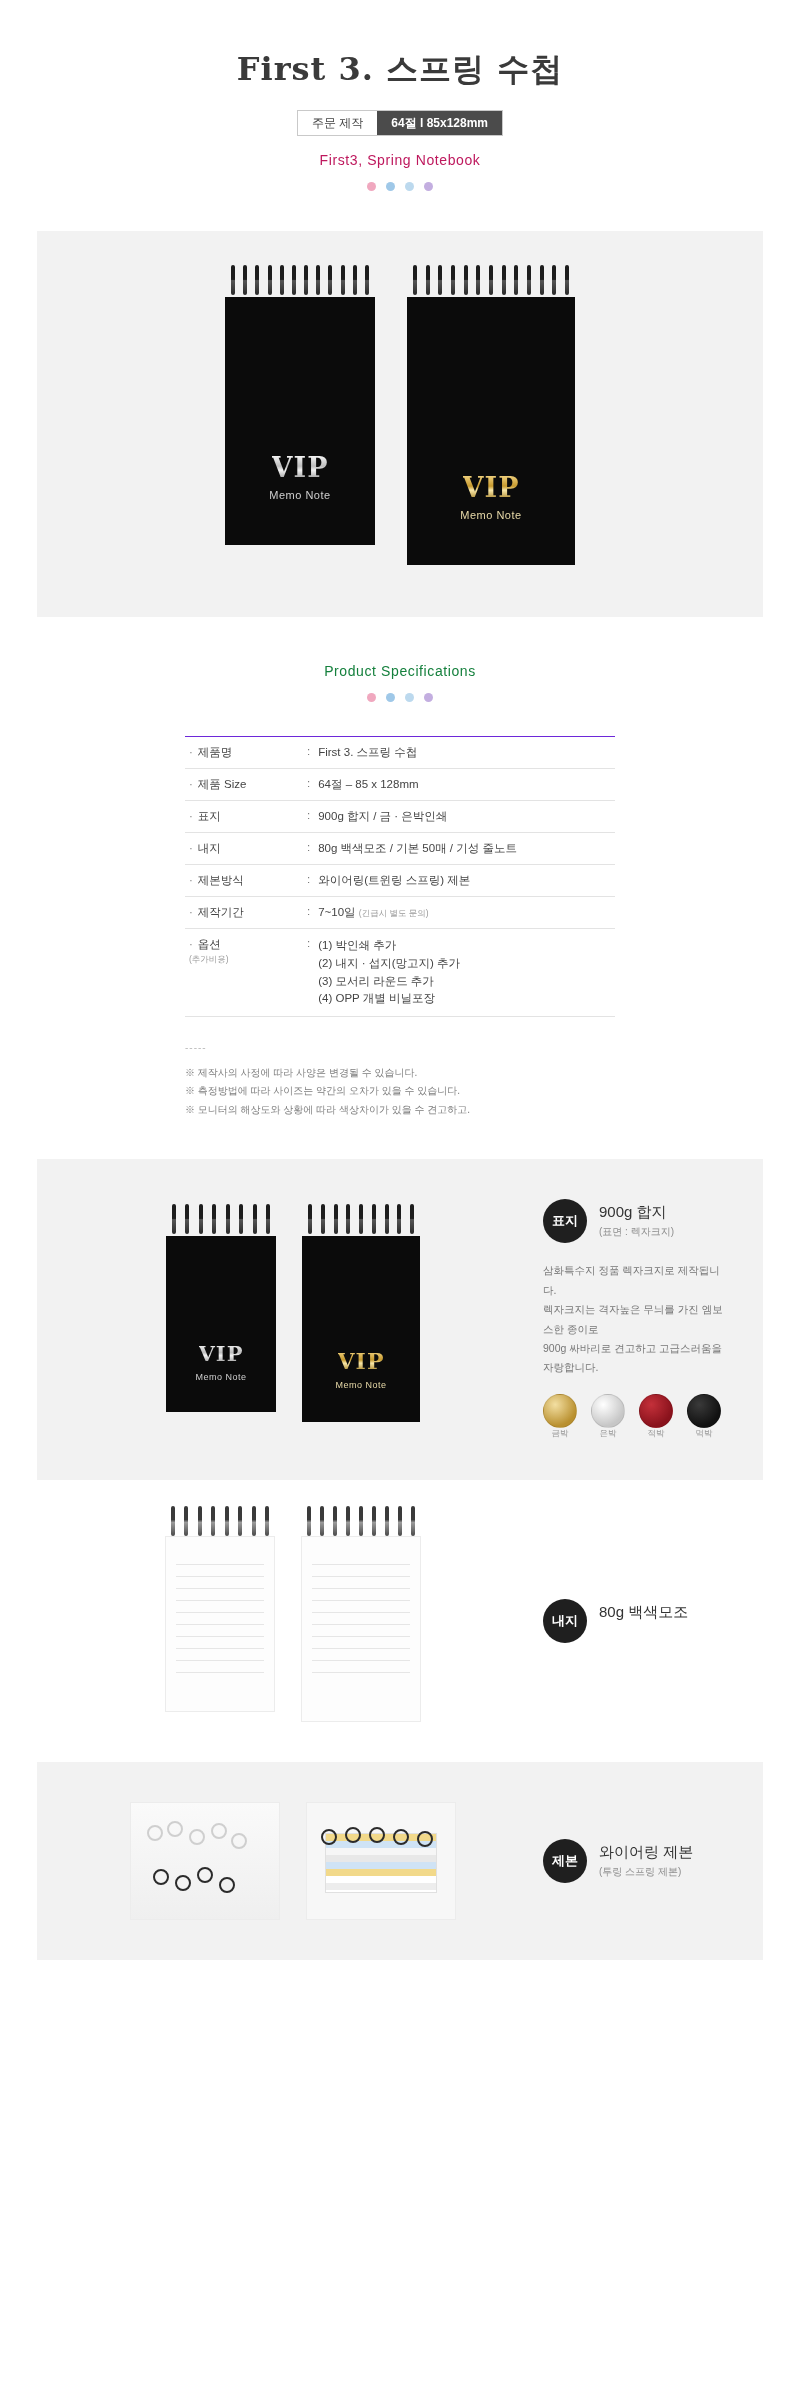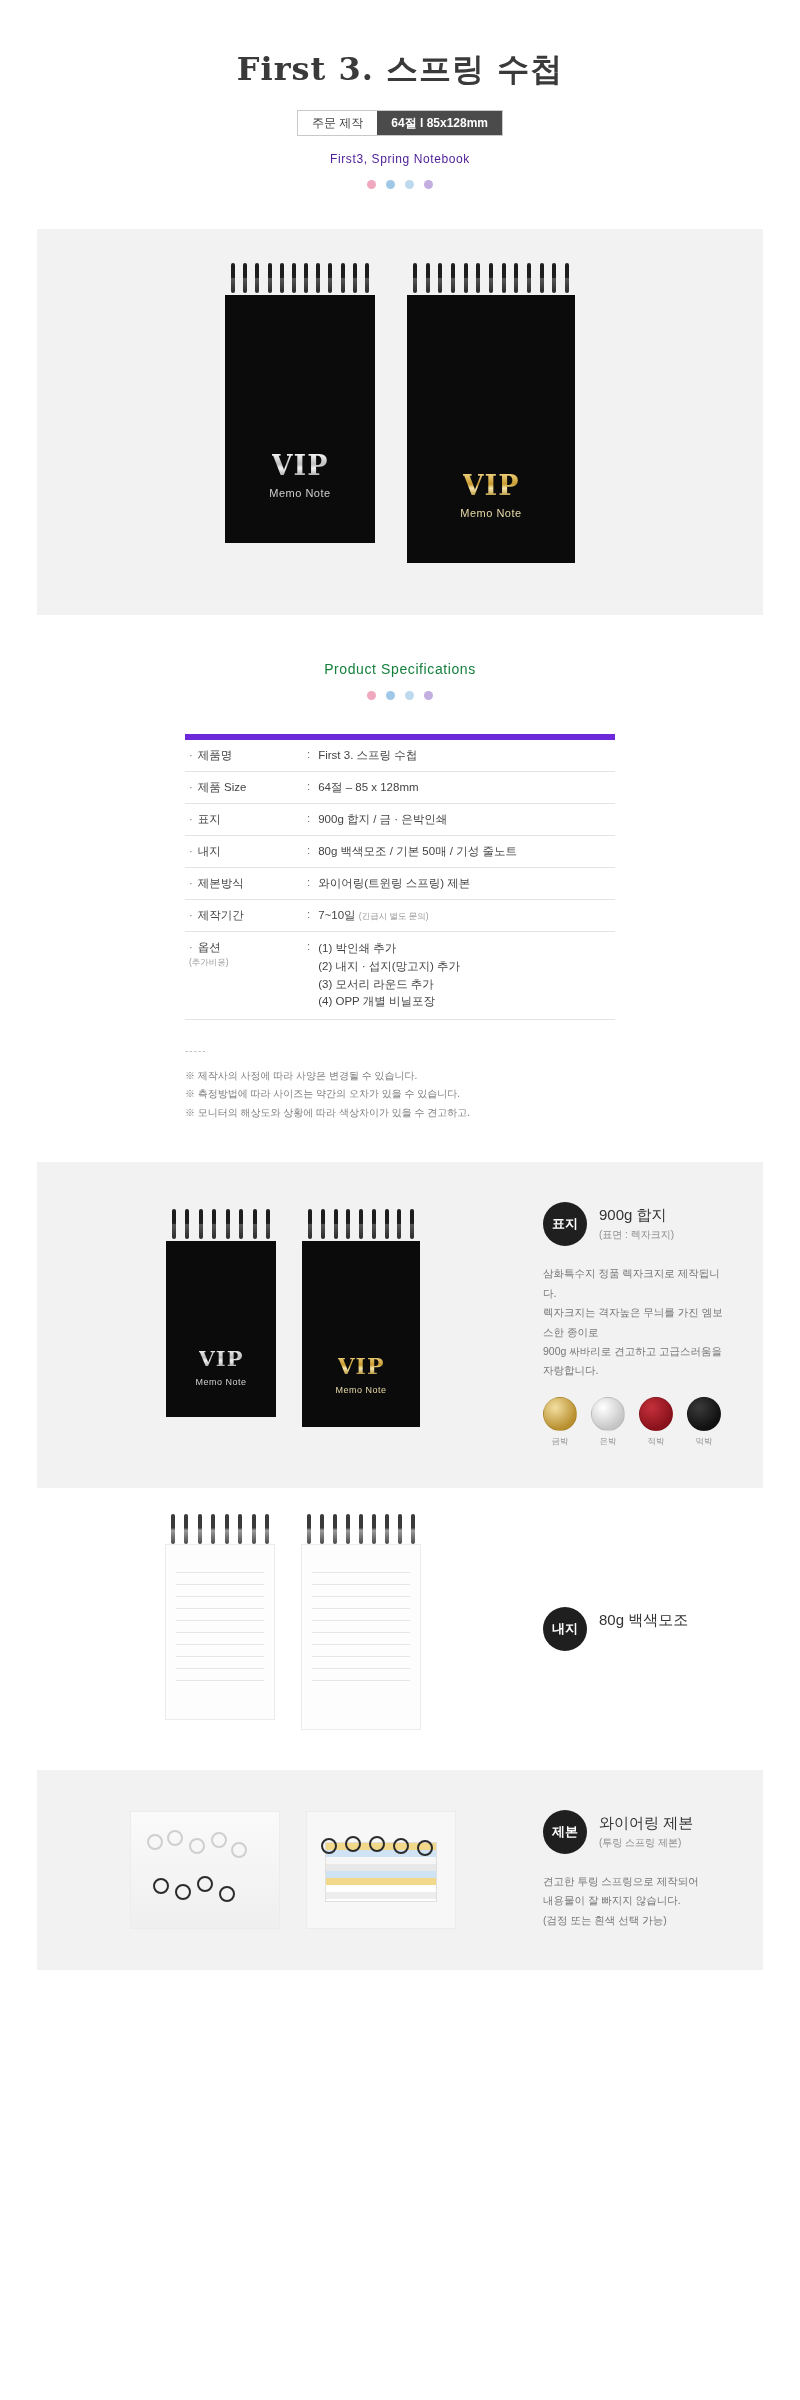--- a/index.html
+++ b/index.html
@@ -33,22 +33,22 @@
     font-size: 12px; color: #444; background: #fff;
   }
   .badge-right {
     display: flex; align-items: center; justify-content: center;
     padding: 0 14px;
     font-size: 12px; color: #ffffff; background: #4b4b4b;
     font-weight: bold;
   }
   .hero-sub {
     margin-top: 16px;
-    font-size: 12px;
-    color: #4c1d95;
+    font-size: 14px;
+    color: #be185d;
     letter-spacing: 0.6px;
   }
   .dots { margin-top: 14px; display: flex; gap: 10px; justify-content: center; }
   .dot { width: 9px; height: 9px; border-radius: 50%; }
 
   
   .shots {
     background: #f2f2f2;
     padding: 48px 0 52px;
     display: flex;
@@ -120,21 +120,21 @@
     letter-spacing: 0.6px;
   }
   .spec-table {
     width: 430px;
     margin: 34px auto 0;
     border-collapse: collapse;
     font-size: 11.5px;
     color: #444;
   }
   .spec-table tr { border-bottom: 1px solid #e3e3e3; }
-  .spec-table tr:first-child { border-top: 6px solid #6d28d9; }
+  .spec-table tr:first-child { border-top: 1px solid #6d28d9; }
   .spec-table td { padding: 8px 4px; vertical-align: top; }
   .spec-label { width: 118px; white-space: nowrap; }
   .spec-label .bullet { color: #888; margin-right: 5px; }
   .spec-colon { width: 10px; color: #777; }
   .spec-sub { font-size: 8.5px; color: #999; display: block; margin-top: 2px; }
   .spec-note-sm { font-size: 8.5px; color: #999; }
   .spec-opts div { line-height: 1.55; }
   .spec-foot {
     width: 430px;
     margin: 22px auto 0;
@@ -176,21 +176,21 @@
     font-size: 10.5px;
     color: #777;
     line-height: 1.85;
   }
   .swatches { display: flex; gap: 14px; margin-top: 16px; }
   .swatch { text-align: center; }
   .swatch .sw {
     width: 34px; height: 34px; border-radius: 50%;
     border: 1px solid rgba(0,0,0,.08);
   }
-  .swatch .sw-label { font-size: 8.5px; color: #999; margin-top: 5px; }
+  .swatch .sw-label { font-size: 8.5px; color: #999; }
 
   
   .nb-white {
     width: 110px;
     position: relative;
     padding-top: 16px;
   }
   .nb-white .nb-page {
     background: #fdfdfd;
     border: 1px solid #ececec;
@@ -506,19 +506,16 @@
         <div class="wire-ring dark" style="left:86px;top:26px"></div>
         <div class="wire-ring dark" style="left:110px;top:28px"></div>
       </div>
     </div>
     <div class="feature-right">
       <div class="feat-head">
         <div class="chip">제본</div>
         <div class="feat-title">와이어링 제본</div>
         <div class="feat-sub">(투링 스프링 제본)</div>
       </div>
-      <div class="feat-desc" style="white-space:pre-line">견고한 투링 스프링으로 제작되어
-내용물이 잘 빠지지 않습니다.
-(검정 또는 흰색 선택 가능)</div>
     </div>
   </section>
 
 </div>
 
 </body></html>

